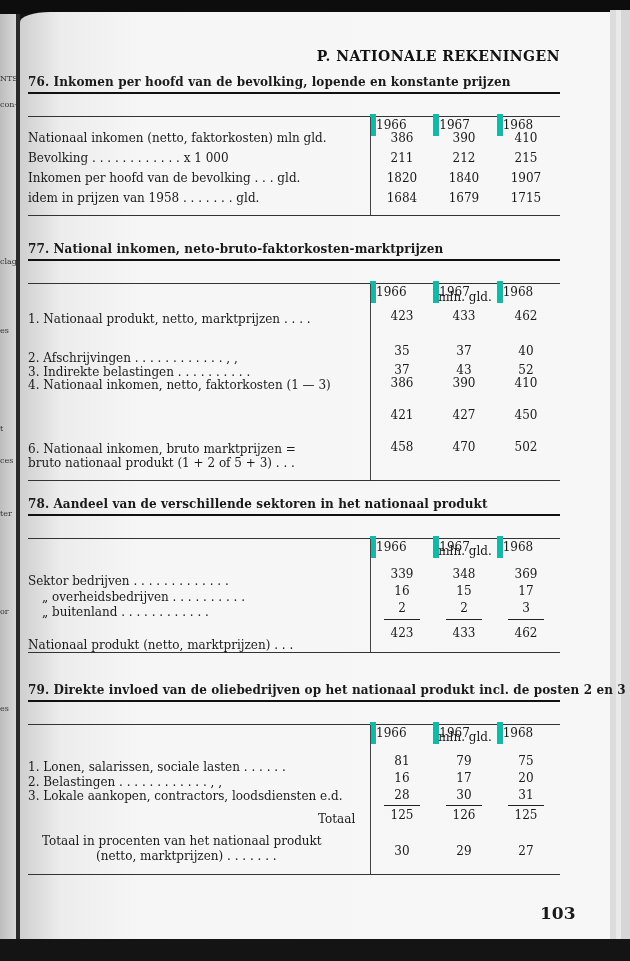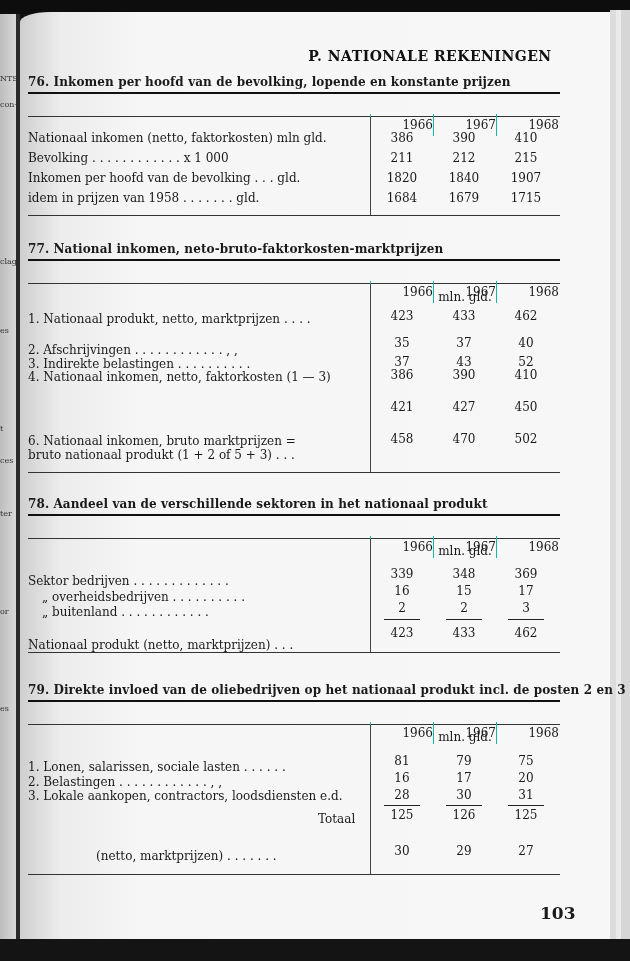--- a/index.html
+++ b/index.html
@@ -24,28 +24,28 @@
     background: linear-gradient(90deg, #cfcfcf 0px, #ececec 40px, #f6f6f6 120px, #f7f7f7 100%);
     border-top-left-radius: 30px 10px;
   }
   .page-edge { position: absolute; top: 10px; height: 930px; background: #e3e3e3; }
   .pe1 { left: 610px; width: 6px; background: #dcdcdc; }
   .pe2 { left: 616px; width: 5px; background: #eaeaea; }
   .pe3 { left: 621px; width: 9px; background: #d6d6d6; }
   .section-title {
     position: absolute; left: 300px; top: 48px;
     font-size: 14px; font-weight: bold; letter-spacing: 0.5px; color: #111;
-    width: 260px; text-align: center;
+    width: 260px; text-align: right;
   }
   .tbl { position: absolute; left: 28px; width: 532px; }
   .tbl-title { font-size: 12px; font-weight: bold; white-space: nowrap; letter-spacing: 0.1px; }
   .thick-rule { height: 2px; background: #111; margin-top: 3px; }
   .thin-rule { height: 1px; background: #333; }
   .years { display: flex; margin-left: 342px; height: 22px; align-items: center; font-size: 12px; }
-  .years div { width: 62px; text-align: right; border-left: 1px solid #14b8a6; line-height: 22px; margin-top: 40px; }
+  .years div { width: 62px; text-align: left; border-left: 6px solid #14b8a6; line-height: 22px; margin-top: 40px; }
   .body-area { position: relative; }
   .vline { position: absolute; left: 342px; top: 0; bottom: 0; width: 1px; background: #444; }
   .row { position: relative; height: 18px; font-size: 12px; line-height: 18px; }
   .row .label { position: absolute; left: 0; white-space: nowrap; }
   .row .num { position: absolute; width: 62px; text-align: center; }
   .n0 { left: 343px; } .n1 { left: 405px; } .n2 { left: 467px; }
   .unit { text-align: center; margin-left: 342px; font-size: 12px; height: 18px; line-height: 18px; }
   .sumline { position: absolute; height: 1px; background: #222; width: 36px; }
   .pagenum { position: absolute; left: 540px; top: 903px; font-size: 17px; font-weight: bold; }
 </style>
@@ -122,21 +122,21 @@
   <div class="thin-rule"></div>
   <div class="body-area" style="padding-bottom:8px;">
     <div class="vline"></div>
     <div class="unit" style="padding-top:4px">mln. gld.</div>
     <div class="row" style="margin-top:4px; height:28px">
       <span class="label">1. Nationaal produkt, netto, marktprijzen . . . .</span>
       <span class="num n0" style="top:-3px">423</span>
       <span class="num n1" style="top:-3px">433</span>
       <span class="num n2" style="top:-3px">462</span>
     </div>
-    <div class="row" style="height:15px; margin-top:0">
+    <div class="row" style="height:15px; margin-top:8px">
       <span class="label" style="top:3px">2. Afschrijvingen . . . . . . . . . . . . , ,</span>
       <span class="num n0" style="top:-4px">35</span>
       <span class="num n1" style="top:-4px">37</span>
       <span class="num n2" style="top:-4px">40</span>
     </div>
     <div class="row" style="height:15px">
       <span class="label" style="top:2px">3. Indirekte belastingen . . . . . . . . . .</span>
       <span class="num n0">37</span>
       <span class="num n1">43</span>
       <span class="num n2">52</span>
@@ -239,20 +239,21 @@
       <span class="sumline" style="left:418px; top:19px"></span>
       <span class="sumline" style="left:480px; top:19px"></span>
     </div>
     <div class="row" style="height:26px; ">
       <span class="label" style="left:290px; top:4px">Totaal</span>
       <span class="num n0">125</span>
       <span class="num n1">126</span>
       <span class="num n2">125</span>
     </div>
     <div class="row" style="height:34px">
+      <span class="label" style="left:14px; top:0px">Totaal in procenten van het nationaal produkt</span>
       <span class="label" style="left:68px; top:15px">(netto, marktprijzen) . . . . . . .</span>
       <span class="num n0" style="top:10px">30</span>
       <span class="num n1" style="top:10px">29</span>
       <span class="num n2" style="top:10px">27</span>
     </div>
   </div>
   <div class="thin-rule"></div>
 </div>
 
 <div class="pagenum">103</div>

